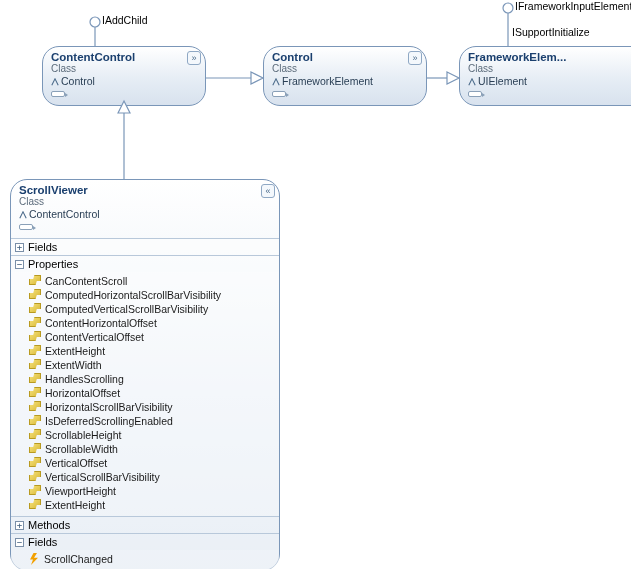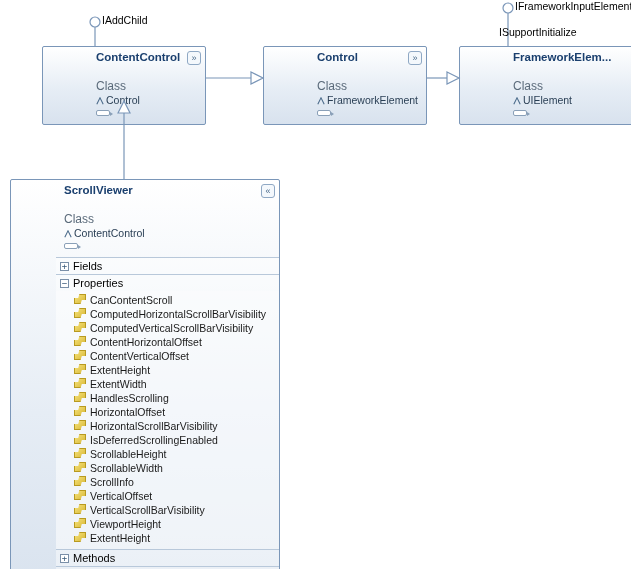--- a/index.html
+++ b/index.html
@@ -13,38 +13,37 @@
   }
   .interface-text {
     position: absolute;
     font-size: 10.5px;
     color: #000;
     line-height: 13px;
   }
   .class-box {
     position: absolute;
     border: 1px solid #7a96b8;
-    border-radius: 2px;
+    border-radius: 17px;
     background: linear-gradient(to bottom, #ffffff 0%, #e6edf5 55%, #d8e2ee 100%);
     box-shadow: 0 0 0 rgba(0,0,0,0);
-    padding-left: 45px;
   }
   .class-header {
     padding: 4px 6px 6px 8px;
     position: relative;
   }
   .class-name {
     font-weight: bold;
     color: #1a3f6e;
     font-size: 11.5px;
   }
   .class-kind {
-    font-size: 12px;
+    font-size: 10px;
     color: #5a6a7a;
-    margin-top: 16px;
+    margin-top: 0;
   }
   .class-base {
     font-size: 10.5px;
     color: #2a3f55;
     margin-top: 1px;
   }
   .base-arrow {
     display: inline-block;
     width: 8px; height: 8px;
     margin-right: 2px;
@@ -127,21 +126,21 @@
   <line x1="10" y1="11" x2="10" y2="30" stroke="#7a96b8" stroke-width="1.2"></line>
 </svg>
 <div class="interface-text" style="left:102px; top:14px;">IAddChild</div>
 
 <svg class="connector" style="left:498px; top:2px;" width="20" height="44">
   <circle cx="10" cy="6" r="5" fill="none" stroke="#7a96b8" stroke-width="1.2"></circle>
   <line x1="10" y1="11" x2="10" y2="44" stroke="#7a96b8" stroke-width="1.2"></line>
 </svg>
 <div class="interface-text" style="left:515px; top:0px;">IFrameworkInputElement</div>
 <div class="interface-text" style="left:515px; top:6px;margin-top:40px;">IInputElement</div>
-<div class="interface-text" style="left:499px; top:26px;">ISupportInitialize</div>
+<div class="interface-text" style="left:512px; top:26px;">ISupportInitialize</div>
 
 <div class="class-box" style="left:42px; top:46px; width:164px;">
   <div class="class-header">
     <div class="class-name">ContentControl</div>
     <div class="class-kind">Class</div>
     <div class="class-base">
       <svg class="base-arrow" viewBox="0 0 10 10">
           <path d="M1 9 L5 1 L9 9" fill="none" stroke="#4a6a8a" stroke-width="1.3"></path>
         </svg><span>Control</span>
     </div>
@@ -266,24 +265,20 @@
         <div class="member">
           <span class="icon-prop"></span>
           <span>ScrollableHeight</span>
         </div>
         <div class="member">
           <span class="icon-prop"></span>
           <span>ScrollableWidth</span>
         </div>
         <div class="member">
           <span class="icon-prop"></span>
-          <span>ScrollInfo</span>
-        </div>
-        <div class="member">
-          <span class="icon-prop"></span>
           <span>VerticalOffset</span>
         </div>
         <div class="member">
           <span class="icon-prop"></span>
           <span>VerticalScrollBarVisibility</span>
         </div>
         <div class="member">
           <span class="icon-prop"></span>
           <span>ViewportHeight</span>
         </div>

